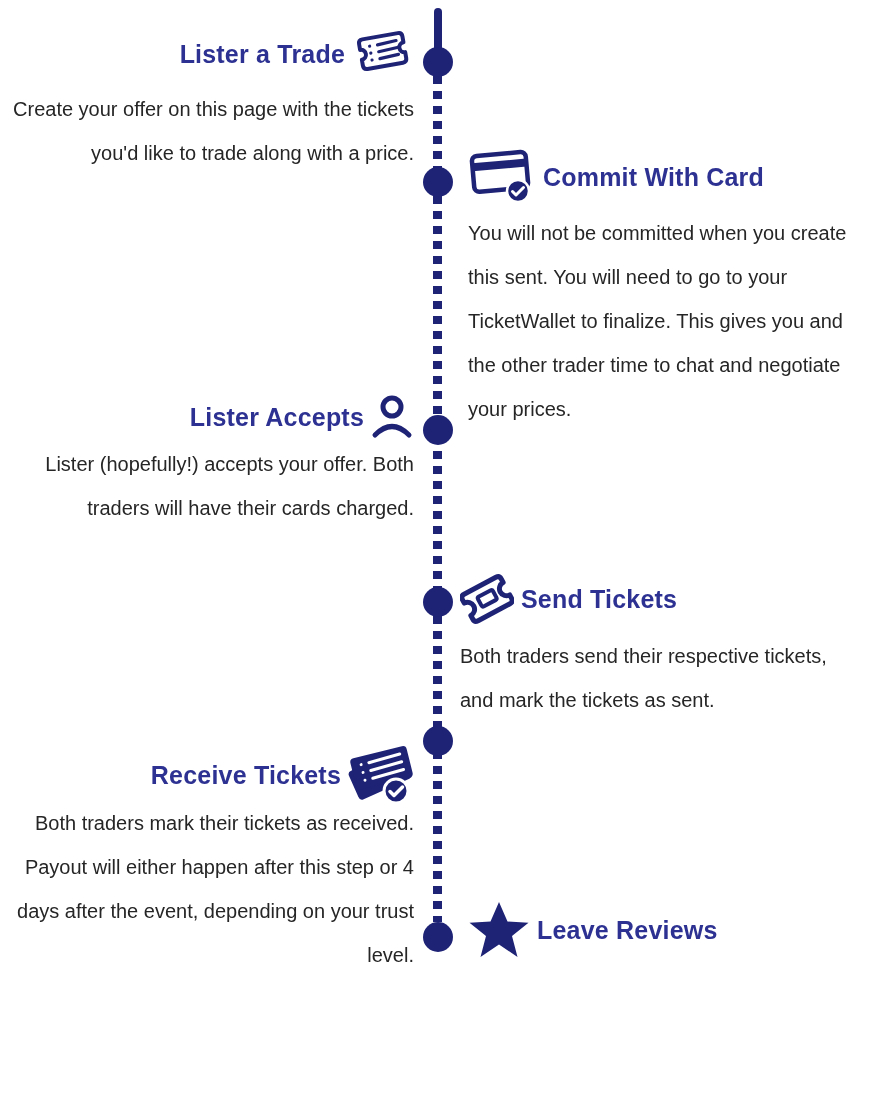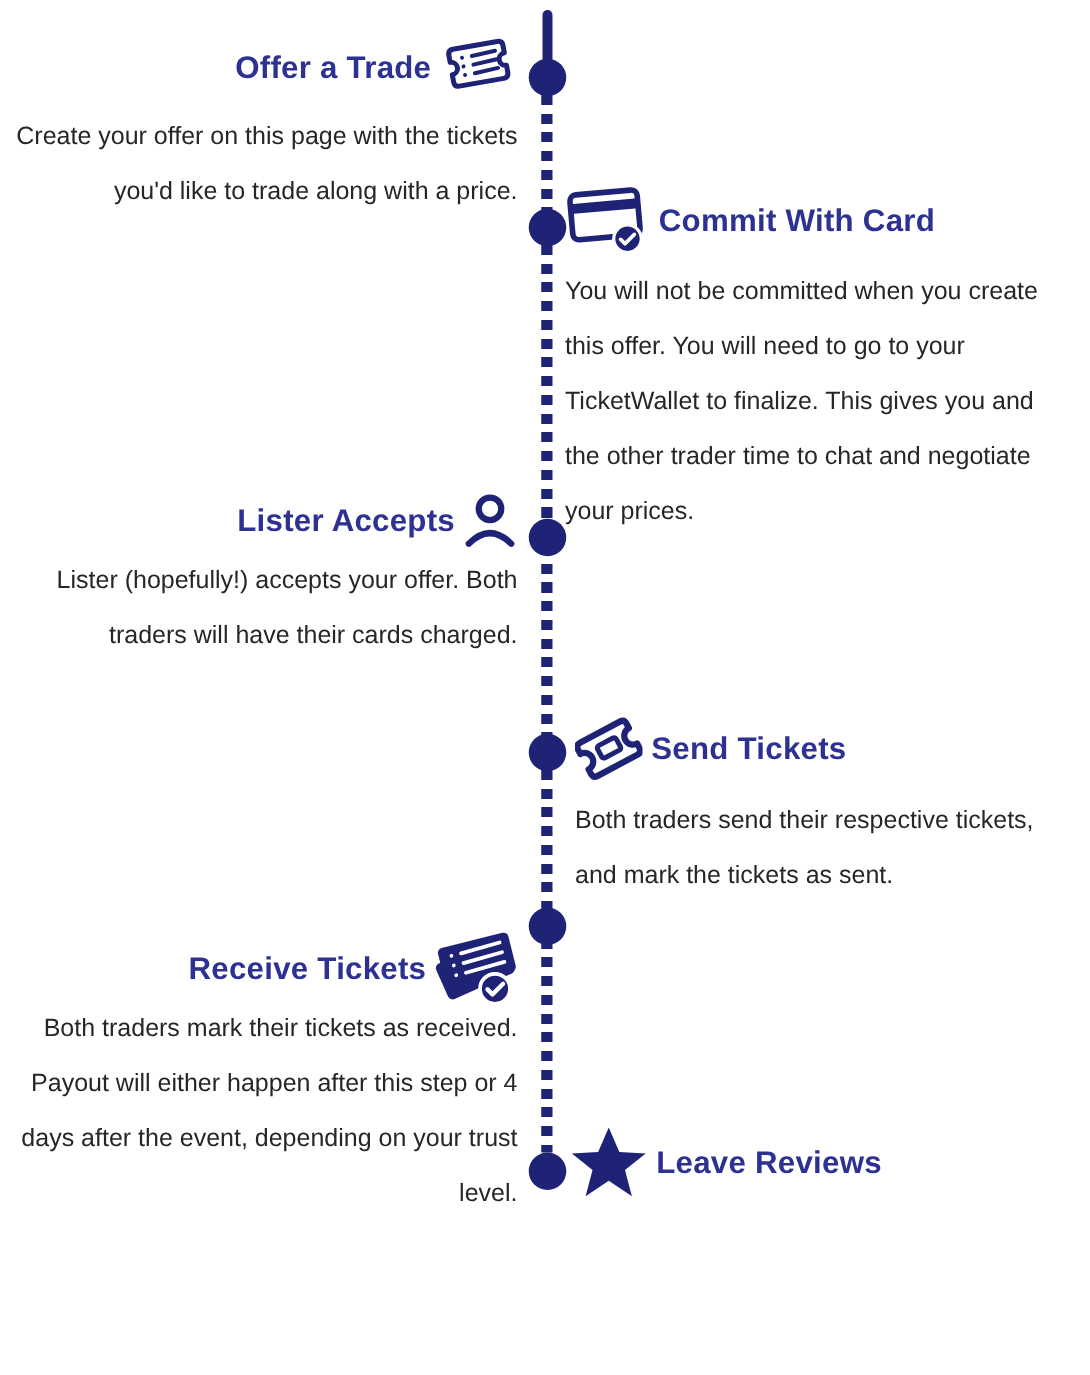--- a/index.html
+++ b/index.html
@@ -75,25 +75,25 @@
   }
   .step p {
     margin: 6px 0 0 0;
     font-size: 20px;
     line-height: 44px;
     color: #262626;
   }
   .ic { display: inline-flex; flex: none; }
 
   .s1 { top: 26px;  left: 8px;   width: 406px; }
-  .s2 { top: 148px; left: 452px; width: 402px; }
+  .s2 { top: 148px; left: 468px; width: 402px; }
   .s3 { top: 394px; left: 18px;  width: 396px; }
   .s4 { top: 570px; left: 460px; width: 402px; }
   .s5 { top: 744px; left: 6px;   width: 408px; }
-  .s6 { top: 901px; left: 456px; width: 402px; }
+  .s6 { top: 901px; left: 468px; width: 402px; }
 
   .s3 p { margin-top: 2px; }
   .s5 p { margin-top: -5px; }
   .s6 p { margin-top: -1px; }
 </style>
 </head>
 <body>
 
 <div class="page">
 
@@ -101,21 +101,21 @@
   <div class="tl-dots"></div>
   <div class="tl-node n1"></div>
   <div class="tl-node n2"></div>
   <div class="tl-node n3"></div>
   <div class="tl-node n4"></div>
   <div class="tl-node n5"></div>
   <div class="tl-node n6"></div>
 
   <div class="step left s1">
     <div class="hdr">
-      <h2>Offer a Trade</h2>
+      <h2>Lister a Trade</h2>
       <span class="ic">
         <svg width="62" height="55" viewBox="0 0 62 55">
           <g fill="none" stroke="#1F2376" stroke-width="4" stroke-linejoin="round" stroke-linecap="round" transform="rotate(-10 31 27)">
             <path d="M13 10 H49 Q53 10 53 14 V20 A5 5 0 0 0 53 30 V36 Q53 40 49 40 H13 Q9 40 9 36 V30 A5 5 0 0 0 9 20 V14 Q9 10 13 10 Z"></path>
             <g stroke-width="3.2">
               <line x1="19" y1="18" x2="19" y2="18"></line>
               <line x1="19" y1="25" x2="19" y2="25"></line>
               <line x1="19" y1="32" x2="19" y2="32"></line>
               <line x1="27" y1="18" x2="46" y2="17"></line>
               <line x1="27" y1="25" x2="46" y2="24"></line>
@@ -135,21 +135,21 @@
           <g transform="rotate(-5 31 24)">
             <rect x="5" y="6" width="54" height="36" rx="5" fill="none" stroke="#1F2376" stroke-width="4.5"></rect>
             <rect x="5" y="13" width="54" height="8" fill="#1F2376"></rect>
           </g>
           <circle cx="50" cy="43" r="11" fill="#1F2376" stroke="#ffffff" stroke-width="2.5"></circle>
           <path d="M44.5 43.5 l3.5 3.5 l7.5 -7.5" stroke="#ffffff" stroke-width="3" fill="none" stroke-linecap="round" stroke-linejoin="round"></path>
         </svg>
       </span>
       <h2>Commit With Card</h2>
     </div>
-    <p>You will not be committed when you create this offer. You will need to go to your TicketWallet to finalize. This gives you and the other trader time to chat and negotiate your prices.</p>
+    <p>You will not be committed when you create this sent. You will need to go to your TicketWallet to finalize. This gives you and the other trader time to chat and negotiate your prices.</p>
   </div>
 
   <div class="step left s3">
     <div class="hdr">
       <h2>Lister Accepts</h2>
       <span class="ic">
         <svg width="43" height="46" viewBox="0 0 43 46">
           <g fill="none" stroke="#1F2376" stroke-width="5" stroke-linecap="round">
             <circle cx="21" cy="13" r="9"></circle>
             <path d="M4 41 Q21 24 38 41"></path>

